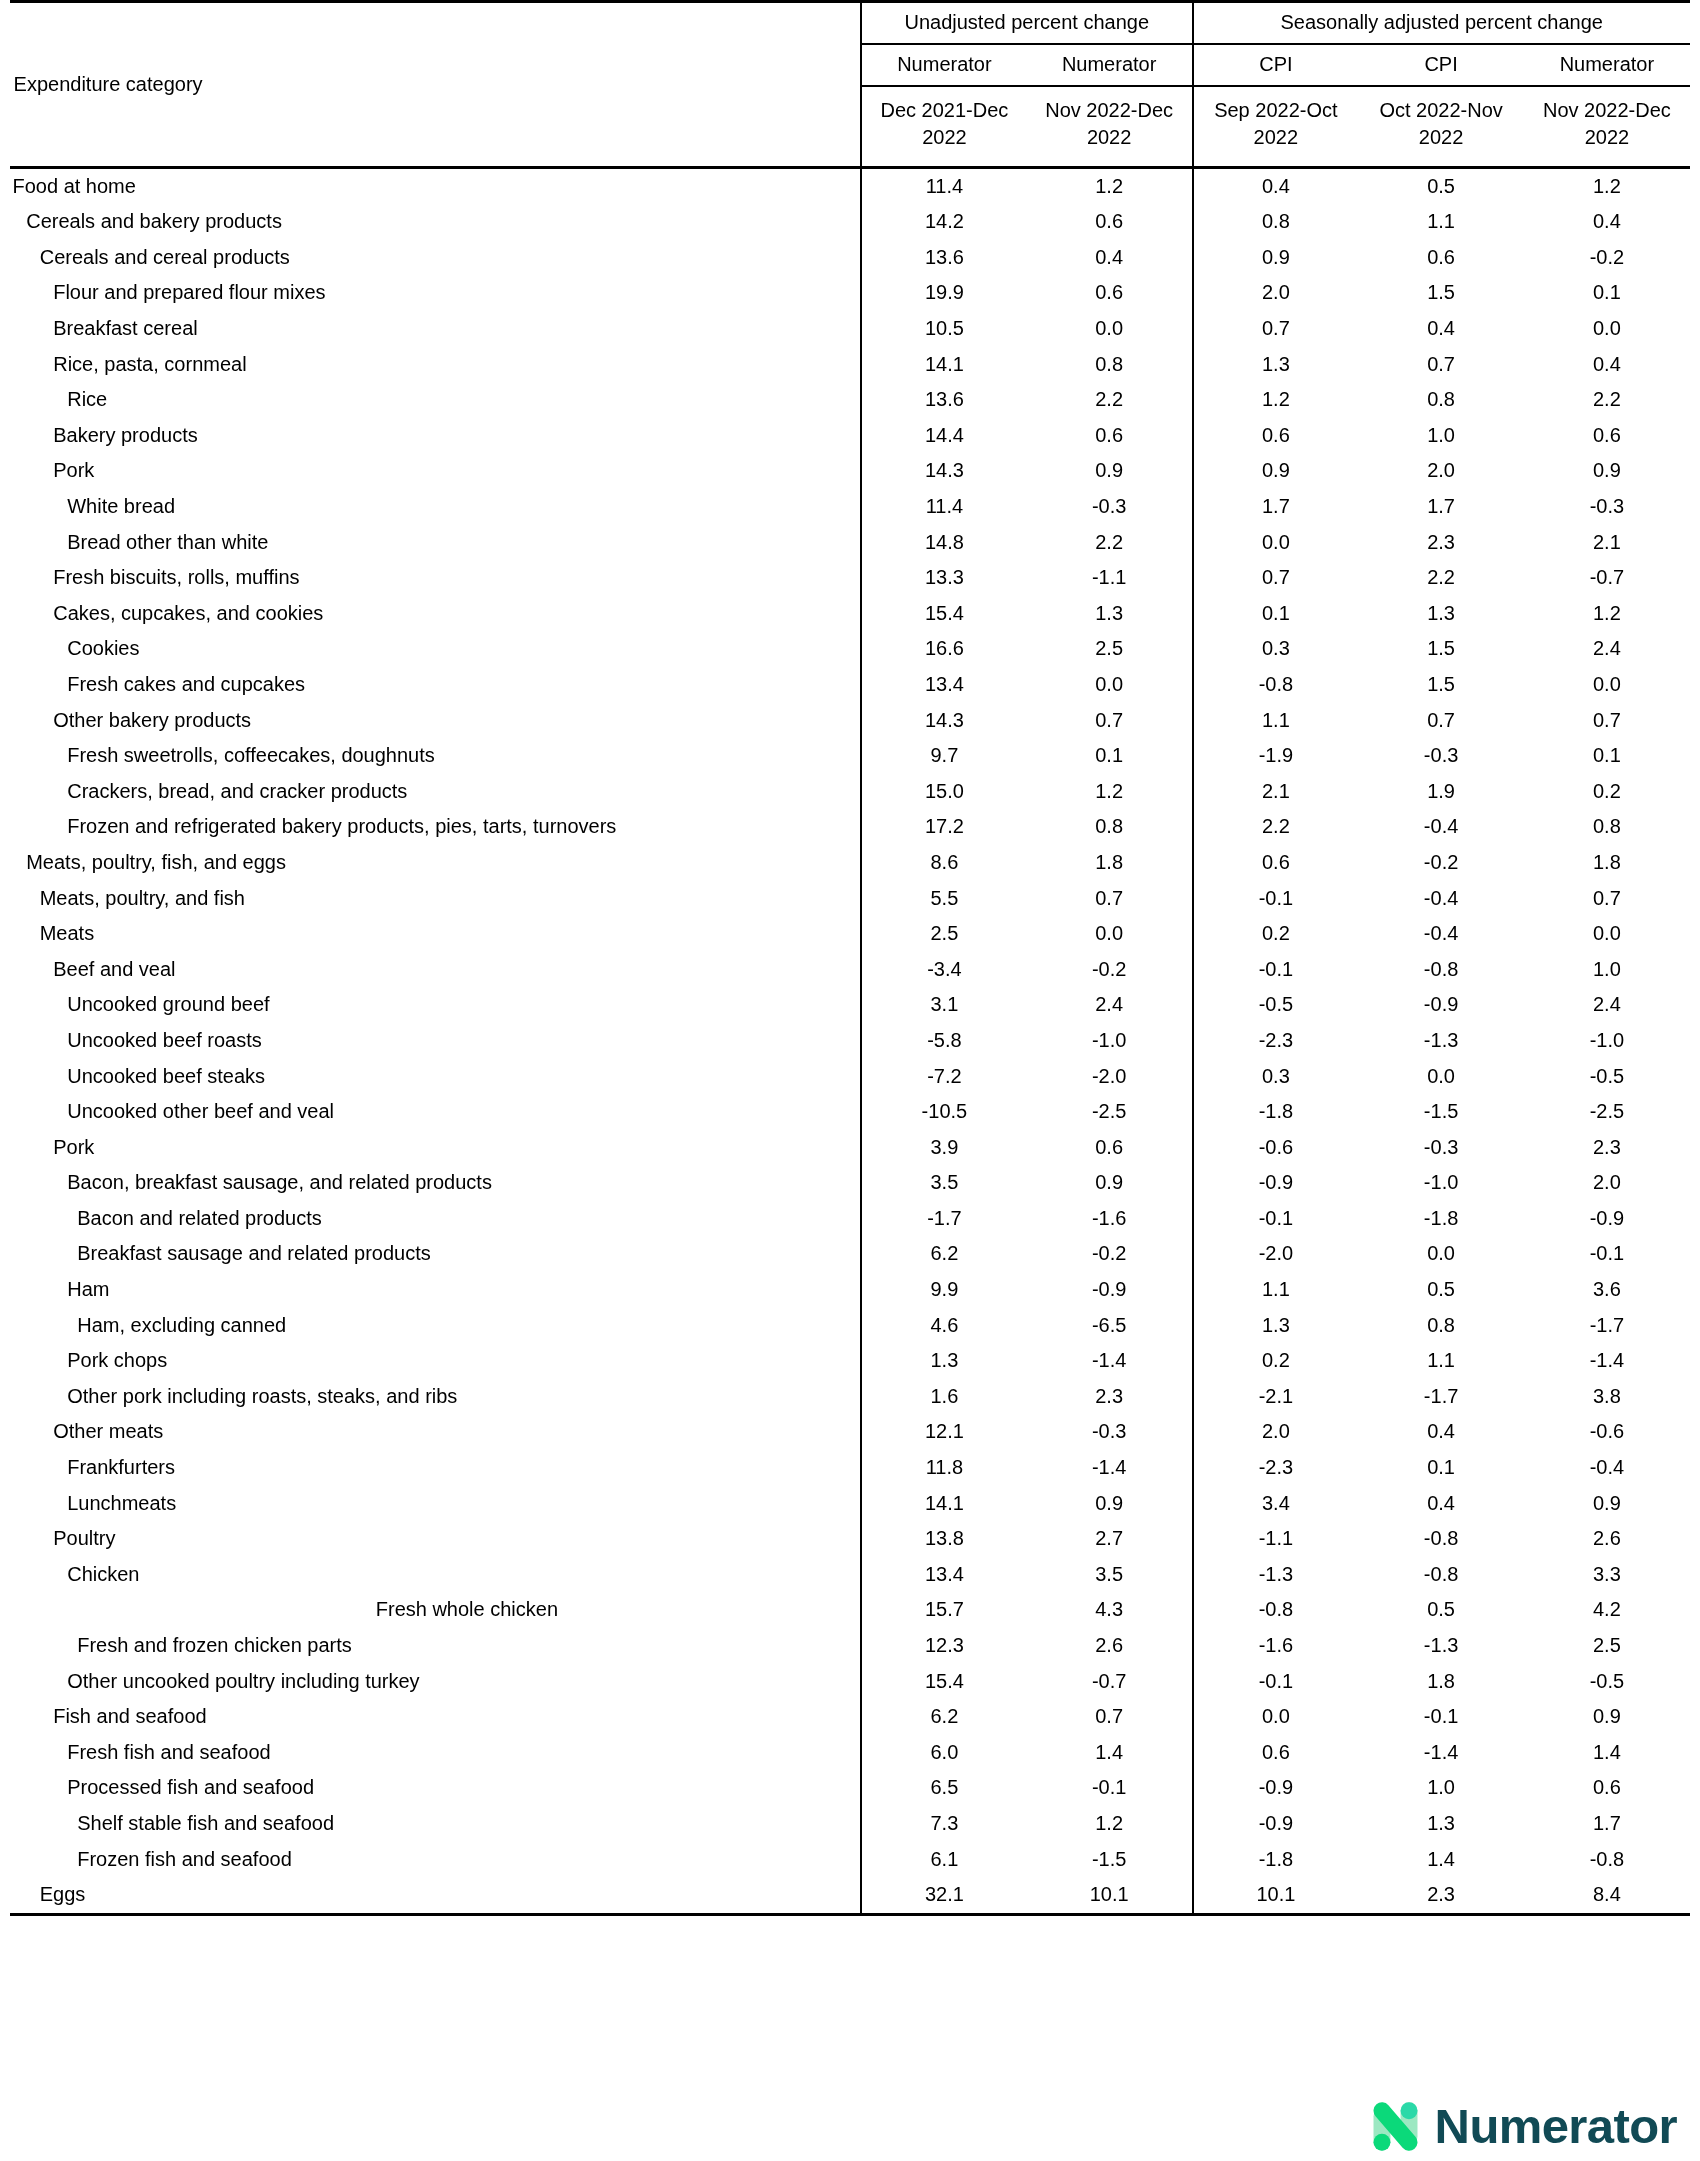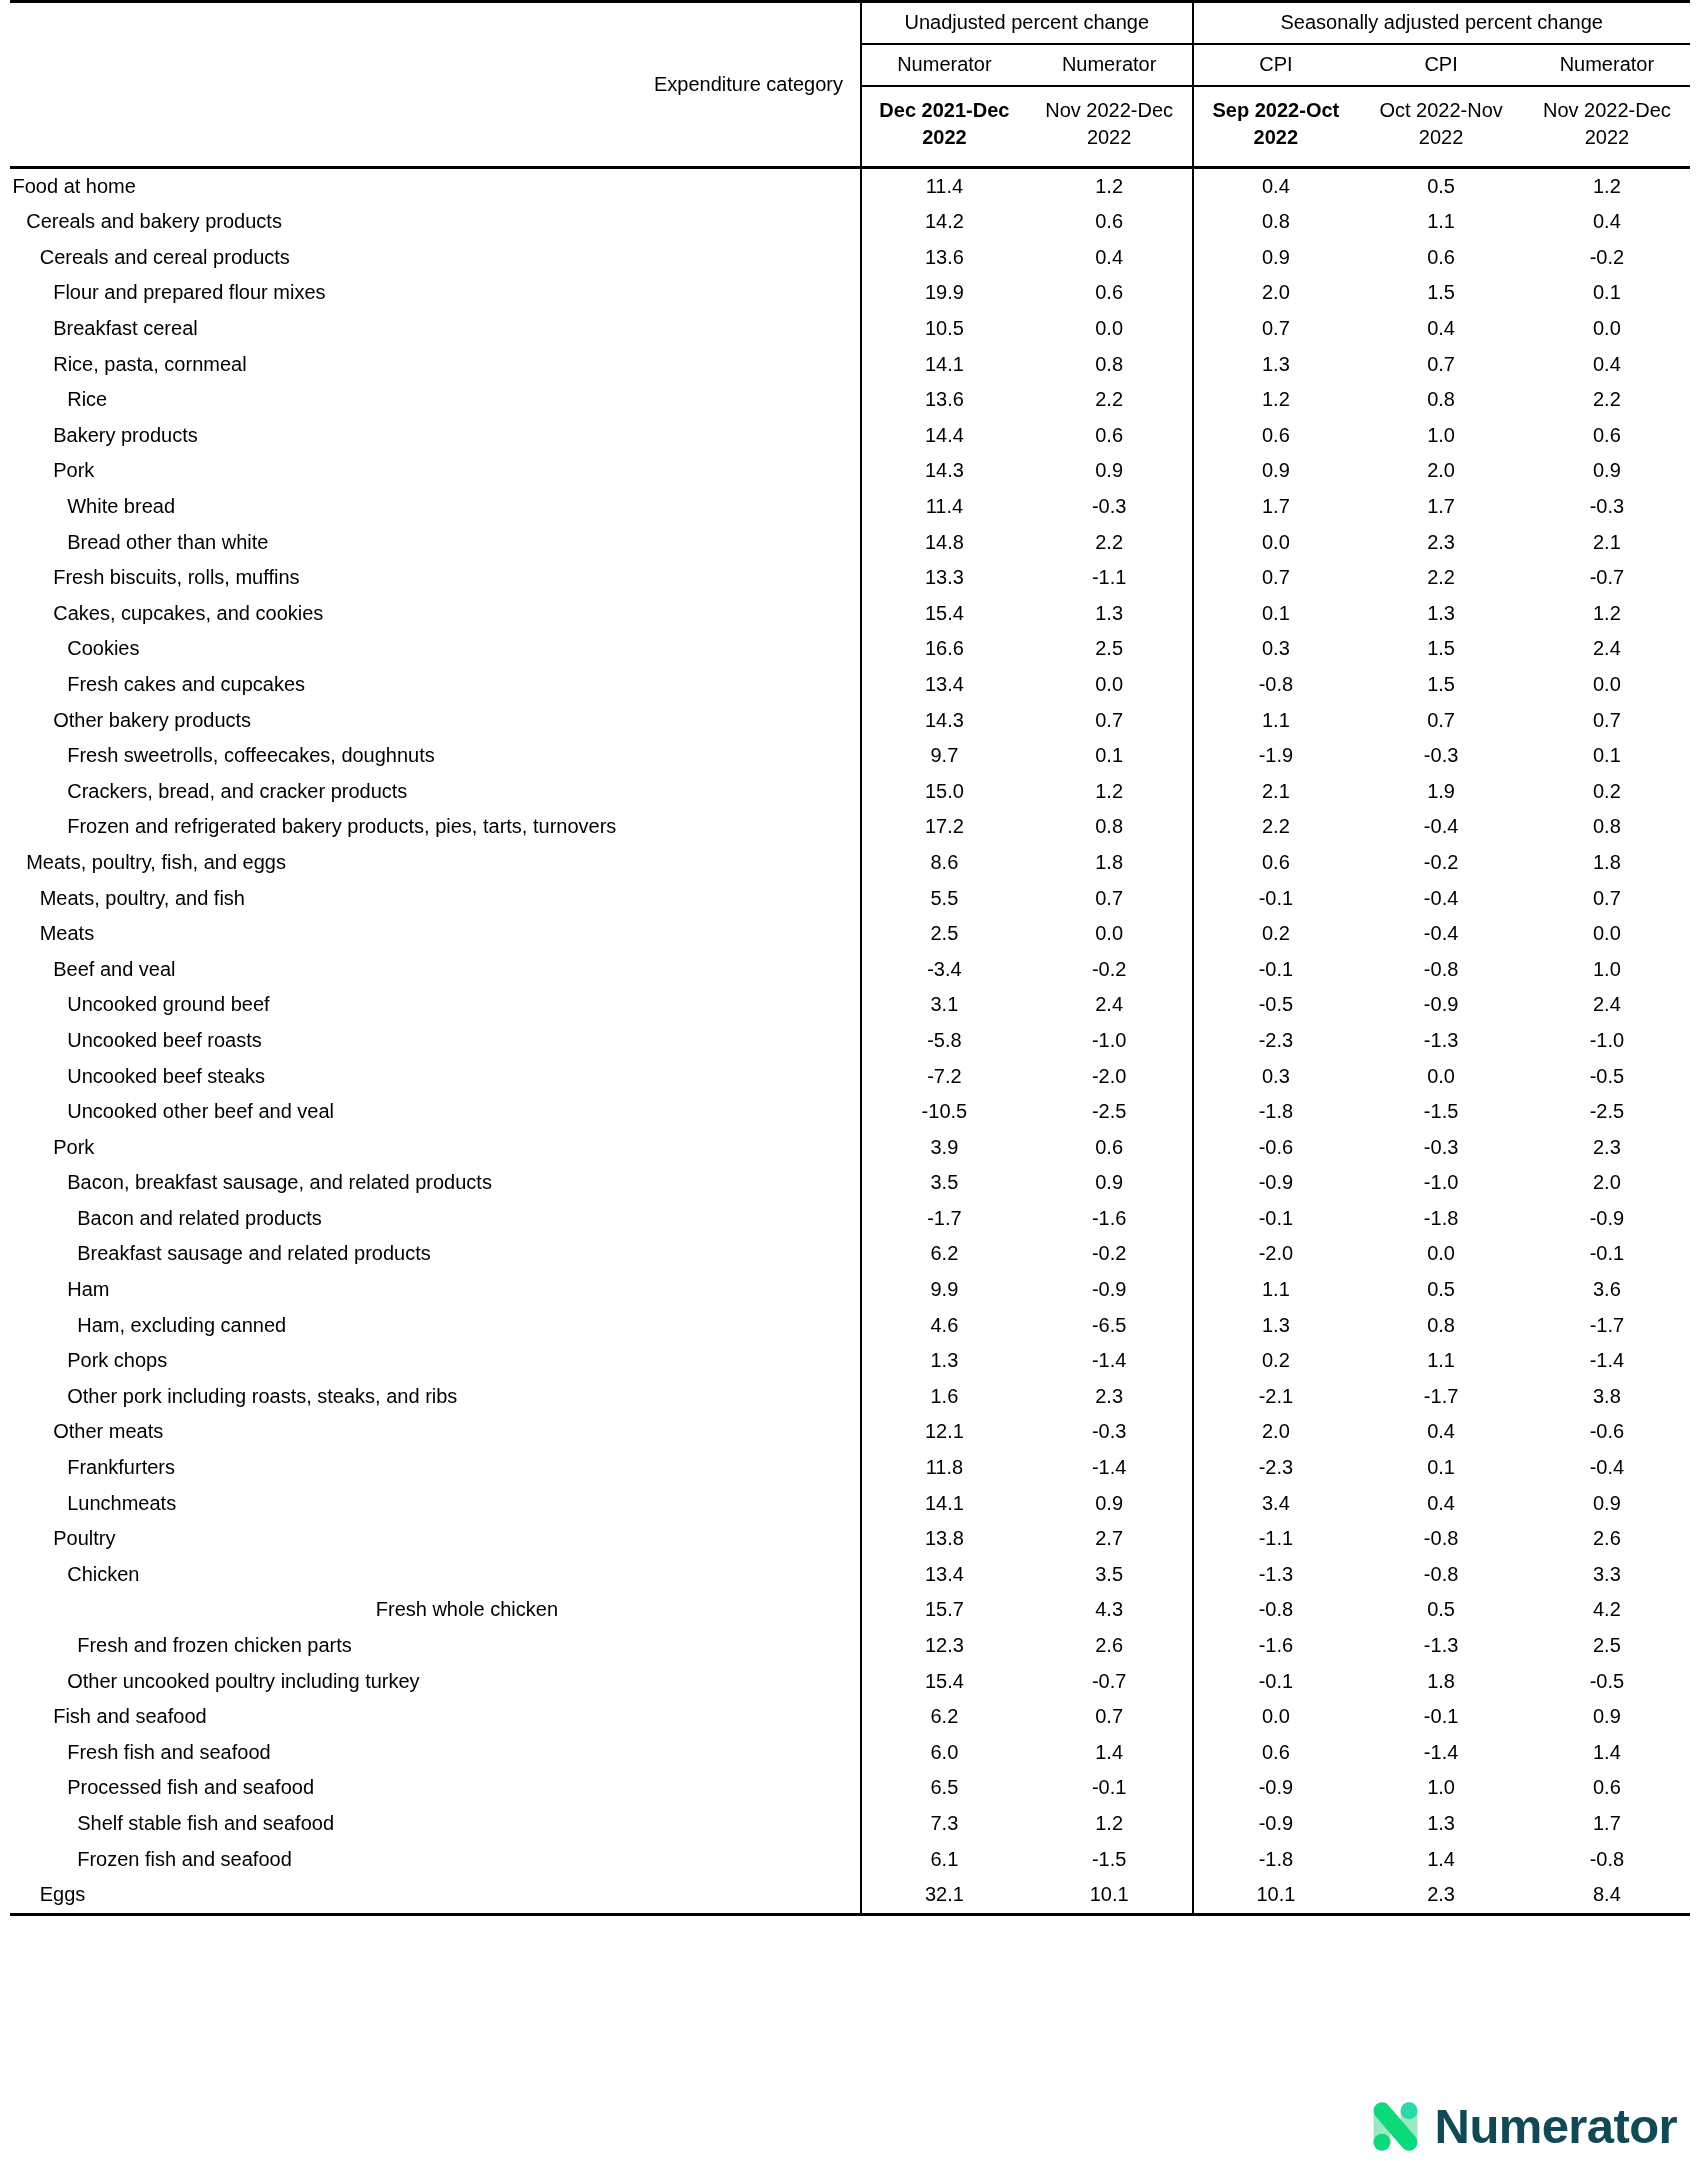--- a/index.html
+++ b/index.html
@@ -42,21 +42,21 @@
 
   thead th {
     font-weight: normal;
     vertical-align: middle;
     text-align: center;
     padding: 5.7px 3.4px;
   }
 
   th.cat-head {
     vertical-align: middle;
-    text-align: right;
+    text-align: left;
     padding-right: 17px;
   }
 
   th.grp-unadj {
     border-left: 2.3px solid #000;
     border-bottom: 2.3px solid #000;
     padding: 8px 21px;
   }
   th.grp-adj {
     border-left: 2.3px solid #000;
@@ -67,21 +67,21 @@
   th.src {
     border-bottom: 2.3px solid #000;
     padding: 8px 2.3px 9px;
   }
   th.src.first-of-grp { border-left: 2.3px solid #000; }
 
   th.per {
     padding: 10.2px 2.3px 14.7px;
     line-height: 1.34;
   }
-  th.per.first-of-grp { border-left: 2.3px solid #000; font-weight: bold; }
+  th.per.first-of-grp { border-left: 2.3px solid #000; }
 
   tbody td {
     padding: 6px 3.4px;
     vertical-align: baseline;
   }
   td.cat {
     text-align: left;
     white-space: nowrap;
   }
   td.val {

